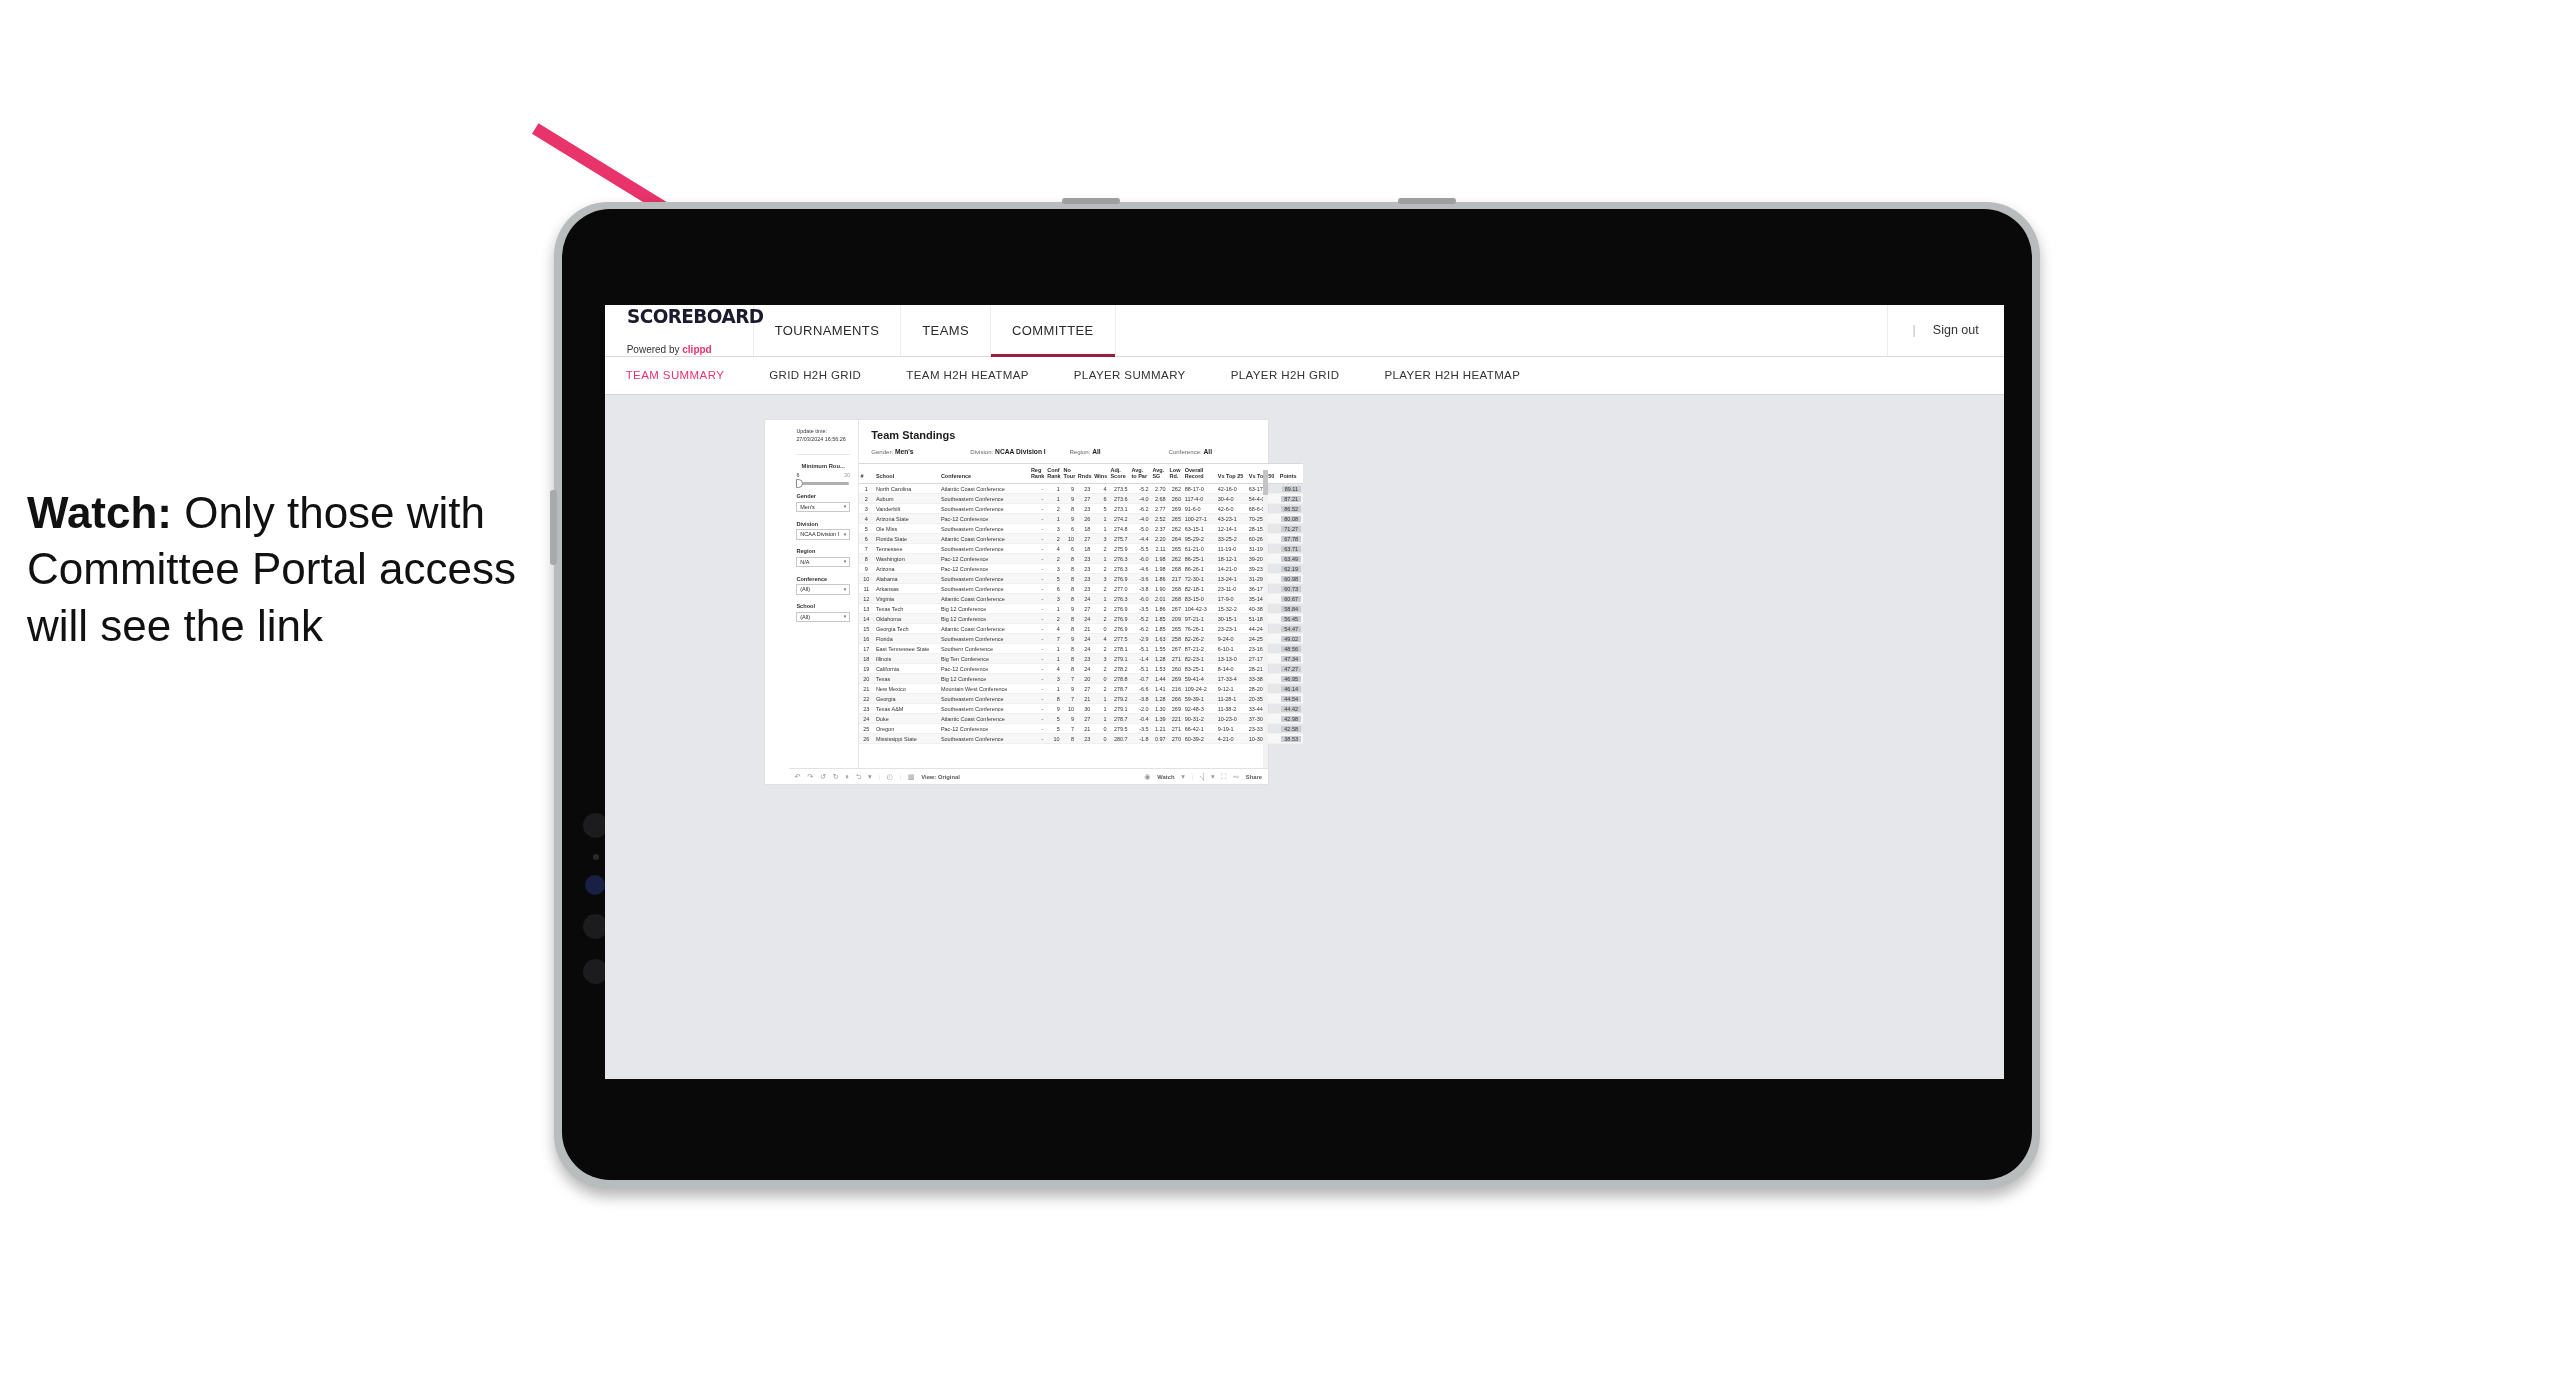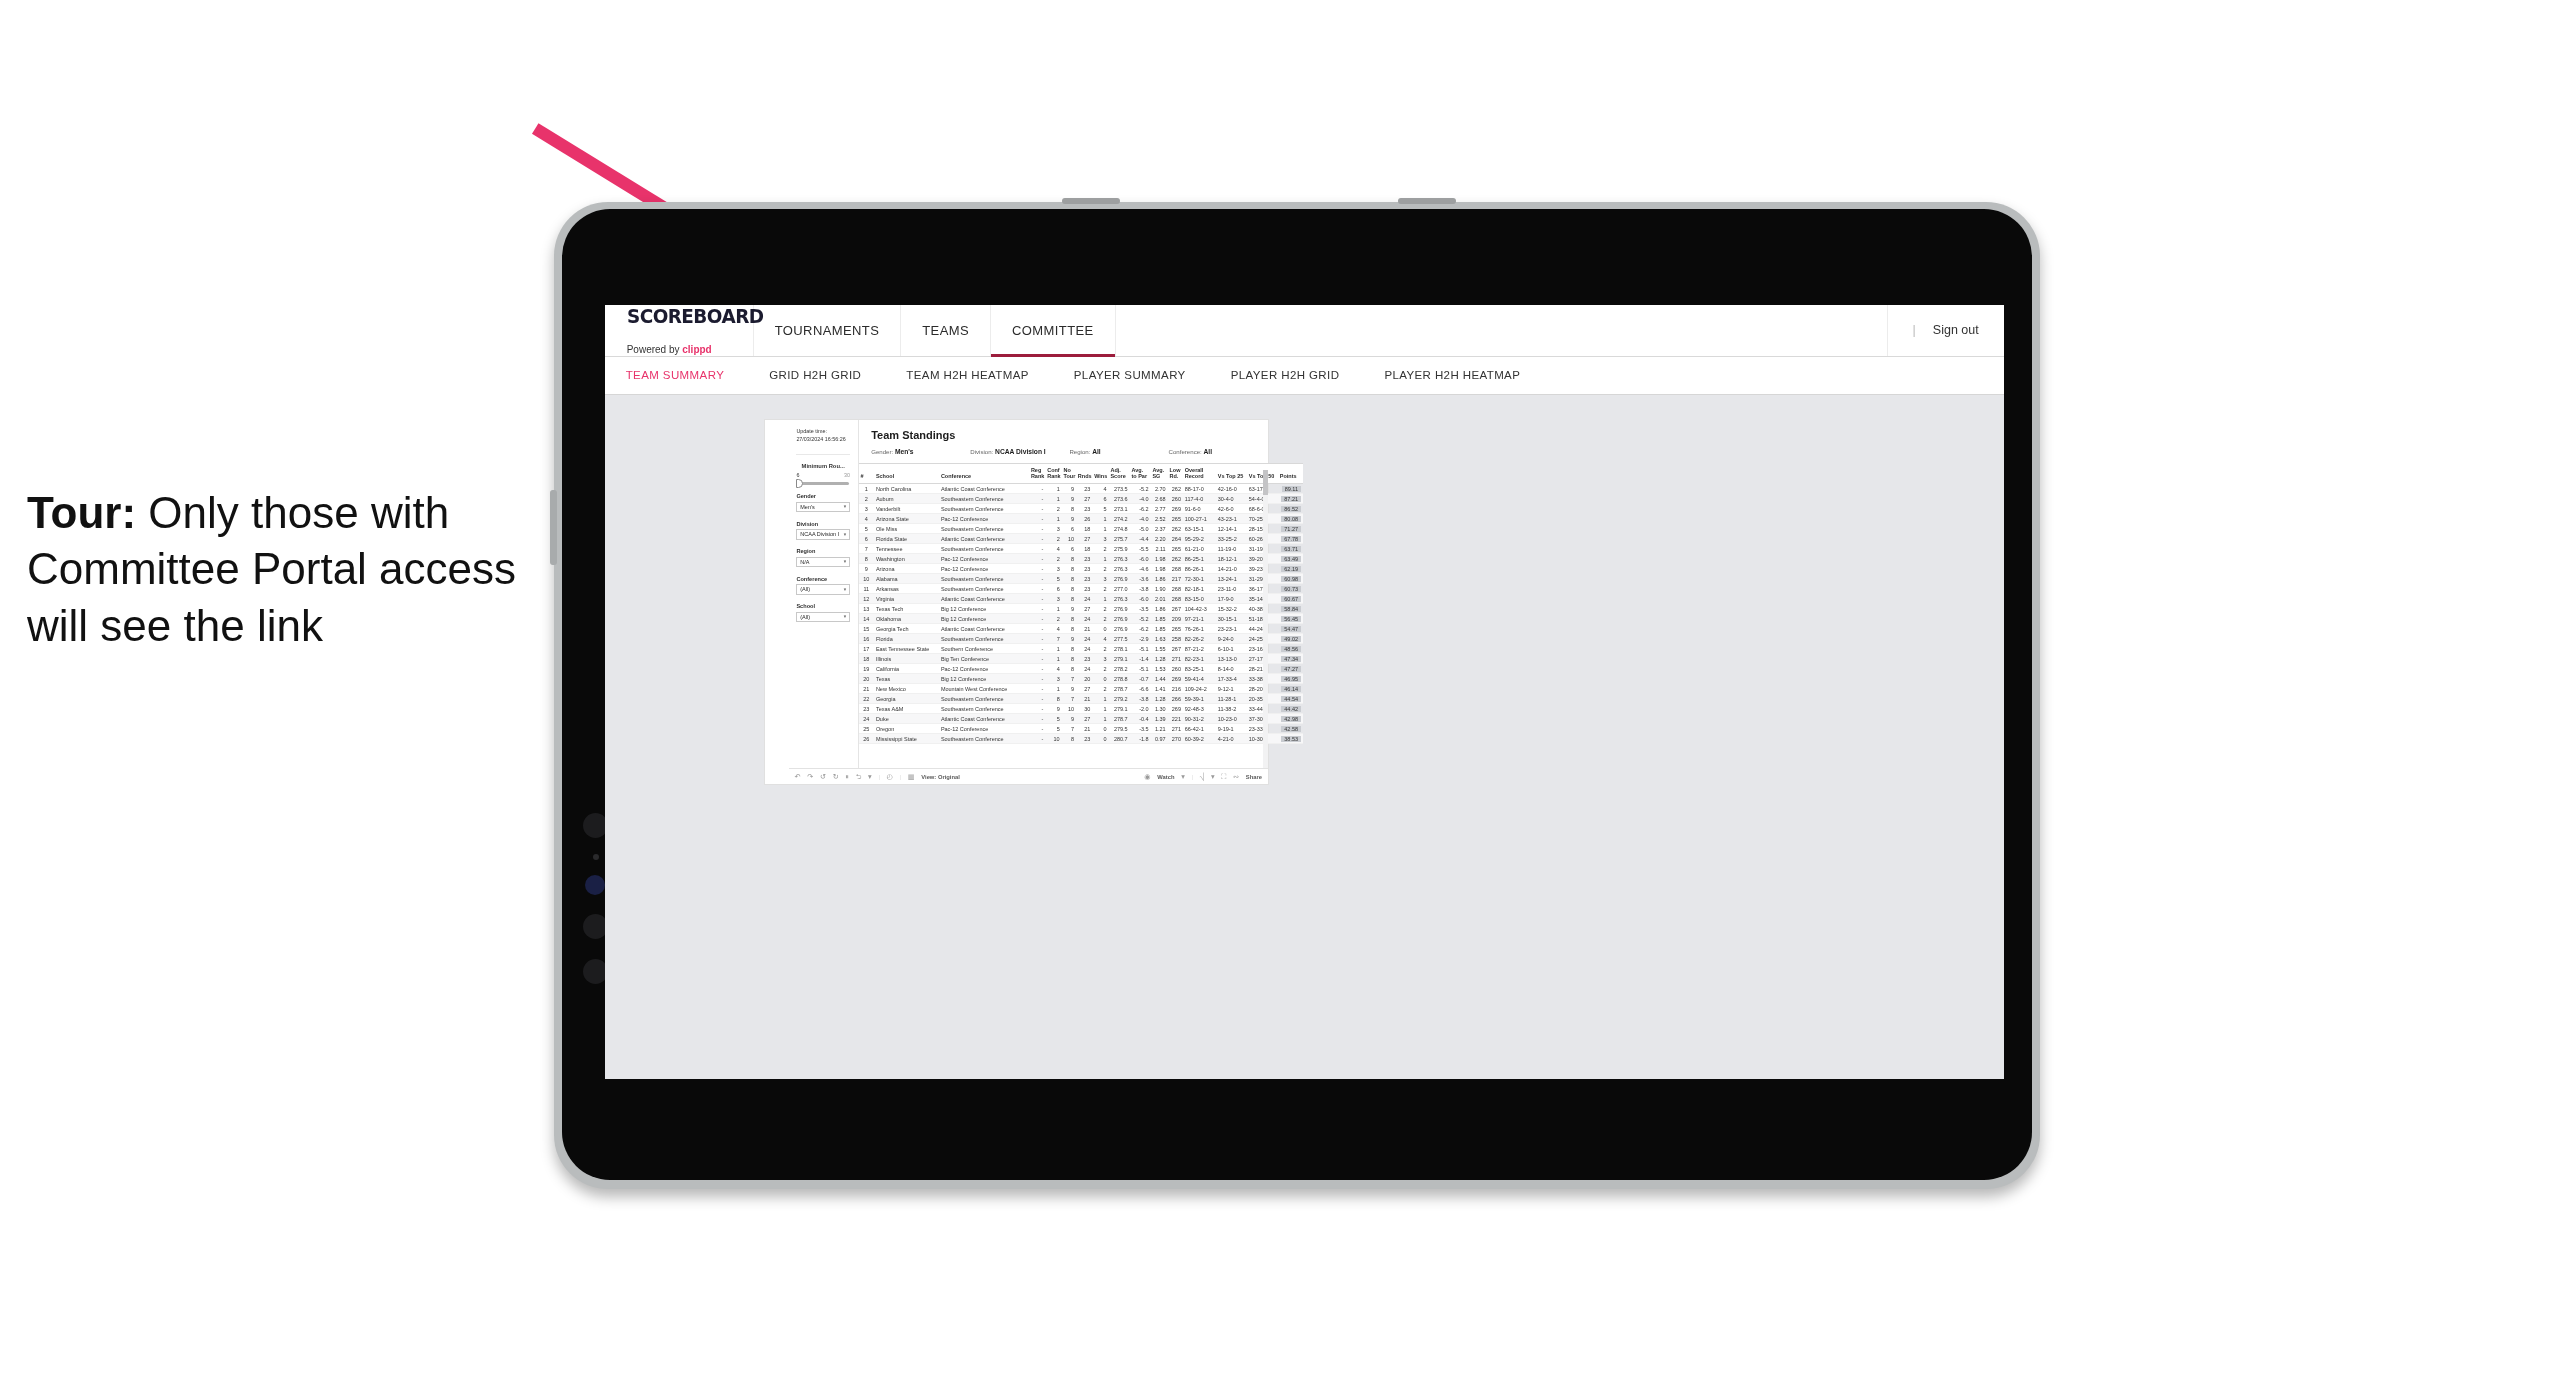--- a/index.html
+++ b/index.html
@@ -192,21 +192,21 @@
   .vizfoot .lbl { font-weight: bold; color: #5a5a5a; cursor: pointer; }
   .vizfoot .grow { flex: 1; }
 </style>
 </head>
 <body>
 
 <div id="slide">
 
 
   <div class="note">
-    <b>Tour:</b><span> Only those with Committee Portal access will see the link</span>
+    <b>Watch:</b><span> Only those with Committee Portal access will see the link</span>
   </div>
 
   <svg class="arrow" viewBox="0 0 400 260">
     <line x1="18" y1="14" x2="340" y2="212" stroke="#e8336b" stroke-width="13"></line>
     <polygon points="352,226 293,150 378,170" fill="#e8336b"></polygon>
   </svg>
 
   <div id="device">
     <div class="side-btn sb-vol1"></div>
     <div class="side-btn sb-top1"></div>

